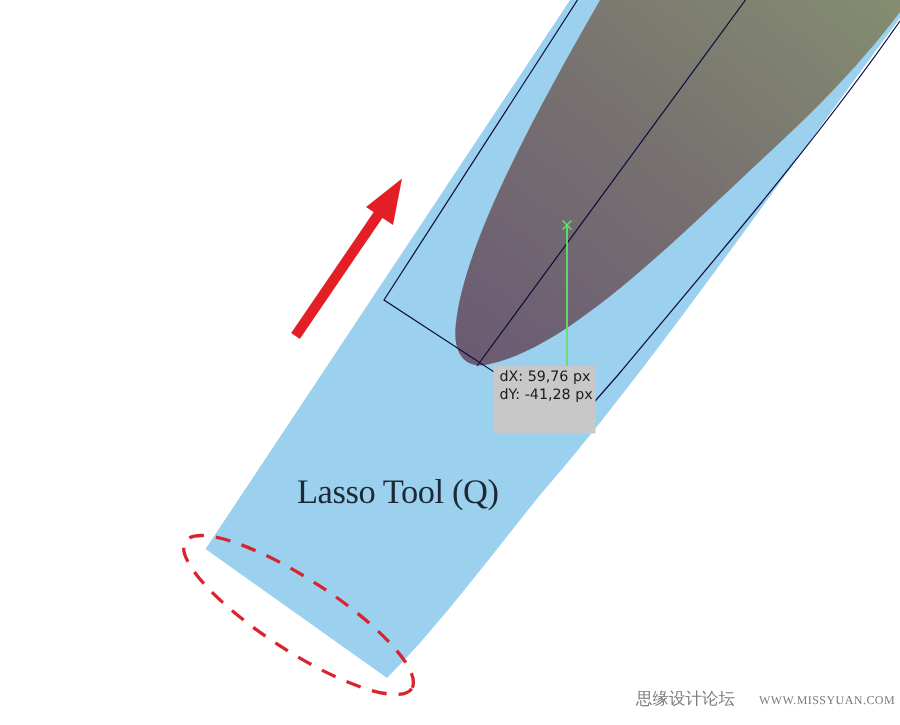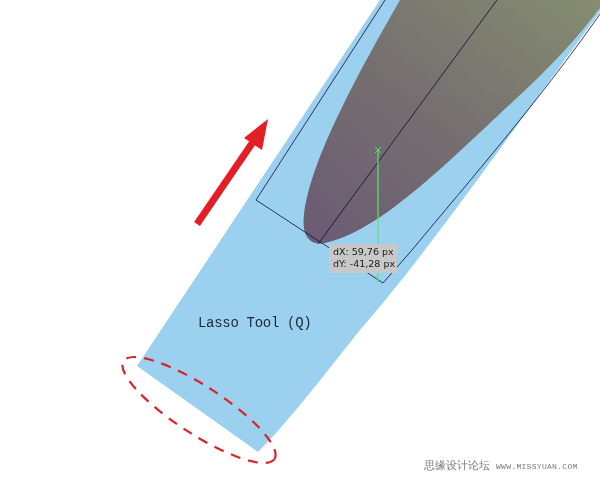--- a/index.html
+++ b/index.html
@@ -1,32 +1,32 @@
 <!DOCTYPE html>
 <html><head>
 <meta charset="utf-8">
 <style>
   html, body { margin:0; padding:0; background:#ffffff; }
   body { width:600px; height:483px; overflow:hidden; position:relative; font-family:"Liberation Sans", sans-serif; }
   #canvas { position:absolute; left:0; top:0; width:600px; height:483px; }
   .tooltip {
-    position:absolute; left:329px; top:244px; width:68px; height:29px;
+    position:absolute; left:329px; top:244px; width:68px; height:45px;
     background:#c8c8c8; color:#1a1a1a; font-family:"DejaVu Sans", sans-serif;
     font-size:9.5px; line-height:12px; padding:2px 0 0 4px; box-sizing:border-box;
   }
   .tooltip div { white-space:nowrap; }
   .label {
-    position:absolute; left:198px; top:315px; font-family:Liberation Mono, monospace;
-    font-size:14px; color:#1d2a36; letter-spacing:-0.3px; white-space:nowrap;
+    position:absolute; left:198px; top:315px; font-family:Liberation Serif, serif;
+    font-size:23px; color:#1d2a36; letter-spacing:-0.3px; white-space:nowrap;
   }
   .watermark {
     position:absolute; left:424px; top:458px; font-family:"DejaVu Sans", sans-serif;
     font-size:11px; color:#7a7a7a; white-space:nowrap;
   }
-  .watermark .url { font-family:Liberation Mono, monospace; font-size:8px; margin-left:6px; letter-spacing:0.3px; }
+  .watermark .url { font-family:Liberation Serif, serif; font-size:8px; margin-left:16px; letter-spacing:0.3px; }
 </style>
 </head>
 <body>
 
 <svg id="canvas" viewBox="0 0 600 483" xmlns="http://www.w3.org/2000/svg">
   <defs>
     <linearGradient id="bladeGrad" x1="0" y1="1" x2="1" y2="0">
       <stop offset="0" stop-color="#6a5a73"></stop>
       <stop offset="0.5" stop-color="#767070"></stop>
       <stop offset="1" stop-color="#858d70"></stop>

